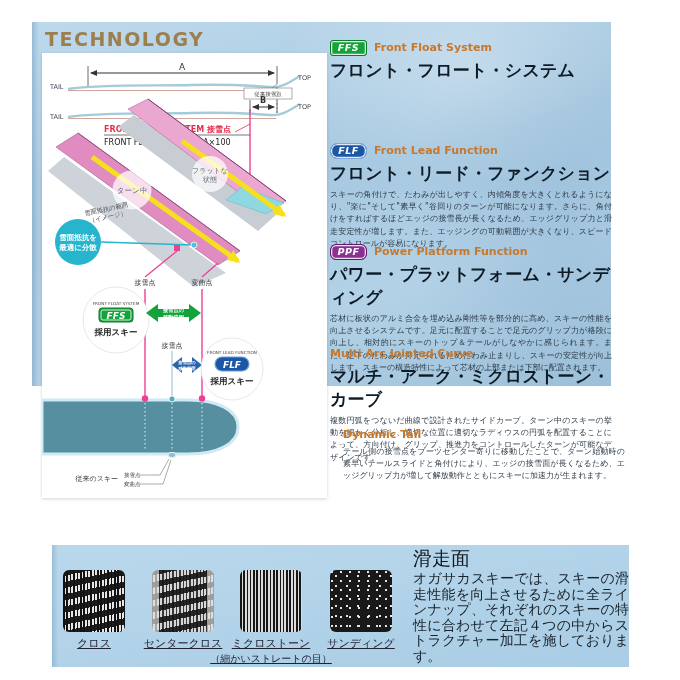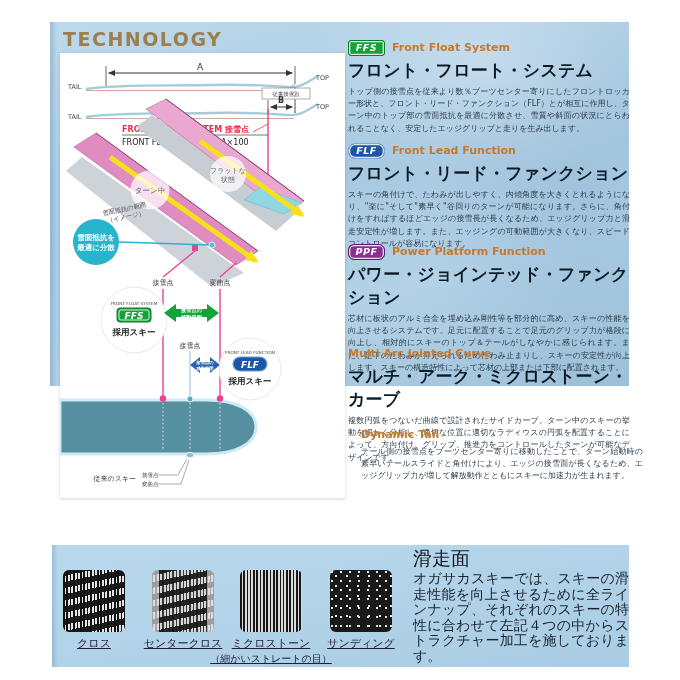--- a/index.html
+++ b/index.html
@@ -1,21 +1,21 @@
 <!DOCTYPE html>
 <html><head>
 <meta charset="utf-8">
 <style>
   html,body{margin:0;padding:0;}
   body{width:680px;height:680px;background:#ffffff;font-family:"DejaVu Sans","Liberation Sans",sans-serif;}
   .stage{position:relative;width:680px;height:680px;overflow:hidden;background:#fff;}
 
   
   .main-panel{
-    position:absolute;left:50px;top:22px;width:579px;height:364px;
+    position:absolute;left:32px;top:22px;width:579px;height:364px;
     background:
       radial-gradient(ellipse 300px 200px at 75% 12%, rgba(255,255,255,0.28), transparent 60%),
       radial-gradient(ellipse 260px 190px at 18% 68%, rgba(255,255,255,0.18), transparent 60%),
       radial-gradient(ellipse 220px 320px at 92% 55%, rgba(125,165,200,0.30), transparent 70%),
       linear-gradient(165deg,#bdd9ec 0%,#a7c9e1 45%,#b3d2e7 70%,#9fc2da 100%);
   }
   .main-panel::before{content:"";position:absolute;left:0;top:0;bottom:0;width:7px;
     background:linear-gradient(90deg,rgba(110,150,185,0.45),rgba(110,150,185,0));}
 
   .page-title{
@@ -203,38 +203,37 @@
     </div>
 
     <div class="sections">
 
       <div class="sec s1">
         <div class="sec-head">
           <span class="badge badge-ffs">FFS</span>
           <span class="sec-en">Front Float System</span>
         </div>
         <div class="sec-jp">フロント・フロート・システム</div>
-        <div class="sec-body">トップ側の接雪点を従来より数％ブーツセンター寄りにしたフロントロッカー形状と、フロント・リード・ファンクション（FLF）とが相互に作用し、ターン中のトップ部の雪面抵抗を最適に分散させ、雪質や斜面の状況にとらわれることなく、安定したエッジグリップと走りを生み出します。</div>
       </div>
 
       <div class="sec s2">
         <div class="sec-head">
           <span class="badge badge-flf">FLF</span>
           <span class="sec-en">Front Lead Function</span>
         </div>
         <div class="sec-jp">フロント・リード・ファンクション</div>
         <div class="sec-body">スキーの角付けで、たわみが出しやすく、内傾角度を大きくとれるようになり、"楽に"そして"素早く"谷回りのターンが可能になります。さらに、角付けをすればするほどエッジの接雪長が長くなるため、エッジグリップ力と滑走安定性が増します。また、エッジングの可動範囲が大きくなり、スピードコントロールが容易になります。</div>
       </div>
 
       <div class="sec s3">
         <div class="sec-head">
           <span class="badge badge-ppf">PPF</span>
           <span class="sec-en">Power Platform Function</span>
         </div>
-        <div class="sec-jp">パワー・ジョインテッド・ファンクション</div>
+        <div class="sec-jp">パワー・プラットフォーム・サンディング</div>
         <div class="sec-body">芯材に板状のアルミ合金を埋め込み剛性等を部分的に高め、スキーの性能を向上させるシステムです。足元に配置することで足元のグリップ力が格段に向上し、相対的にスキーのトップ＆テールがしなやかに感じられます。また、足下のたわみが抑えられるためたわみ止まりし、スキーの安定性が向上します。スキーの構造特性によって芯材の上部または下部に配置されます。</div>
       </div>
 
       <div class="sec s4">
         <div class="sec-head">
           <span class="sec-en">Multi Arc Jointed Curve</span>
         </div>
         <div class="sec-jp">マルチ・アーク・ミクロストーン・カーブ</div>
         <div class="sec-body">複数円弧をつないだ曲線で設計されたサイドカーブ。ターン中のスキーの挙動を細かく分析し、適切な位置に適切なラディウスの円弧を配置することによって、方向付け、グリップ、推進力をコントロールしたターンが可能なデザインです。</div>
       </div>

